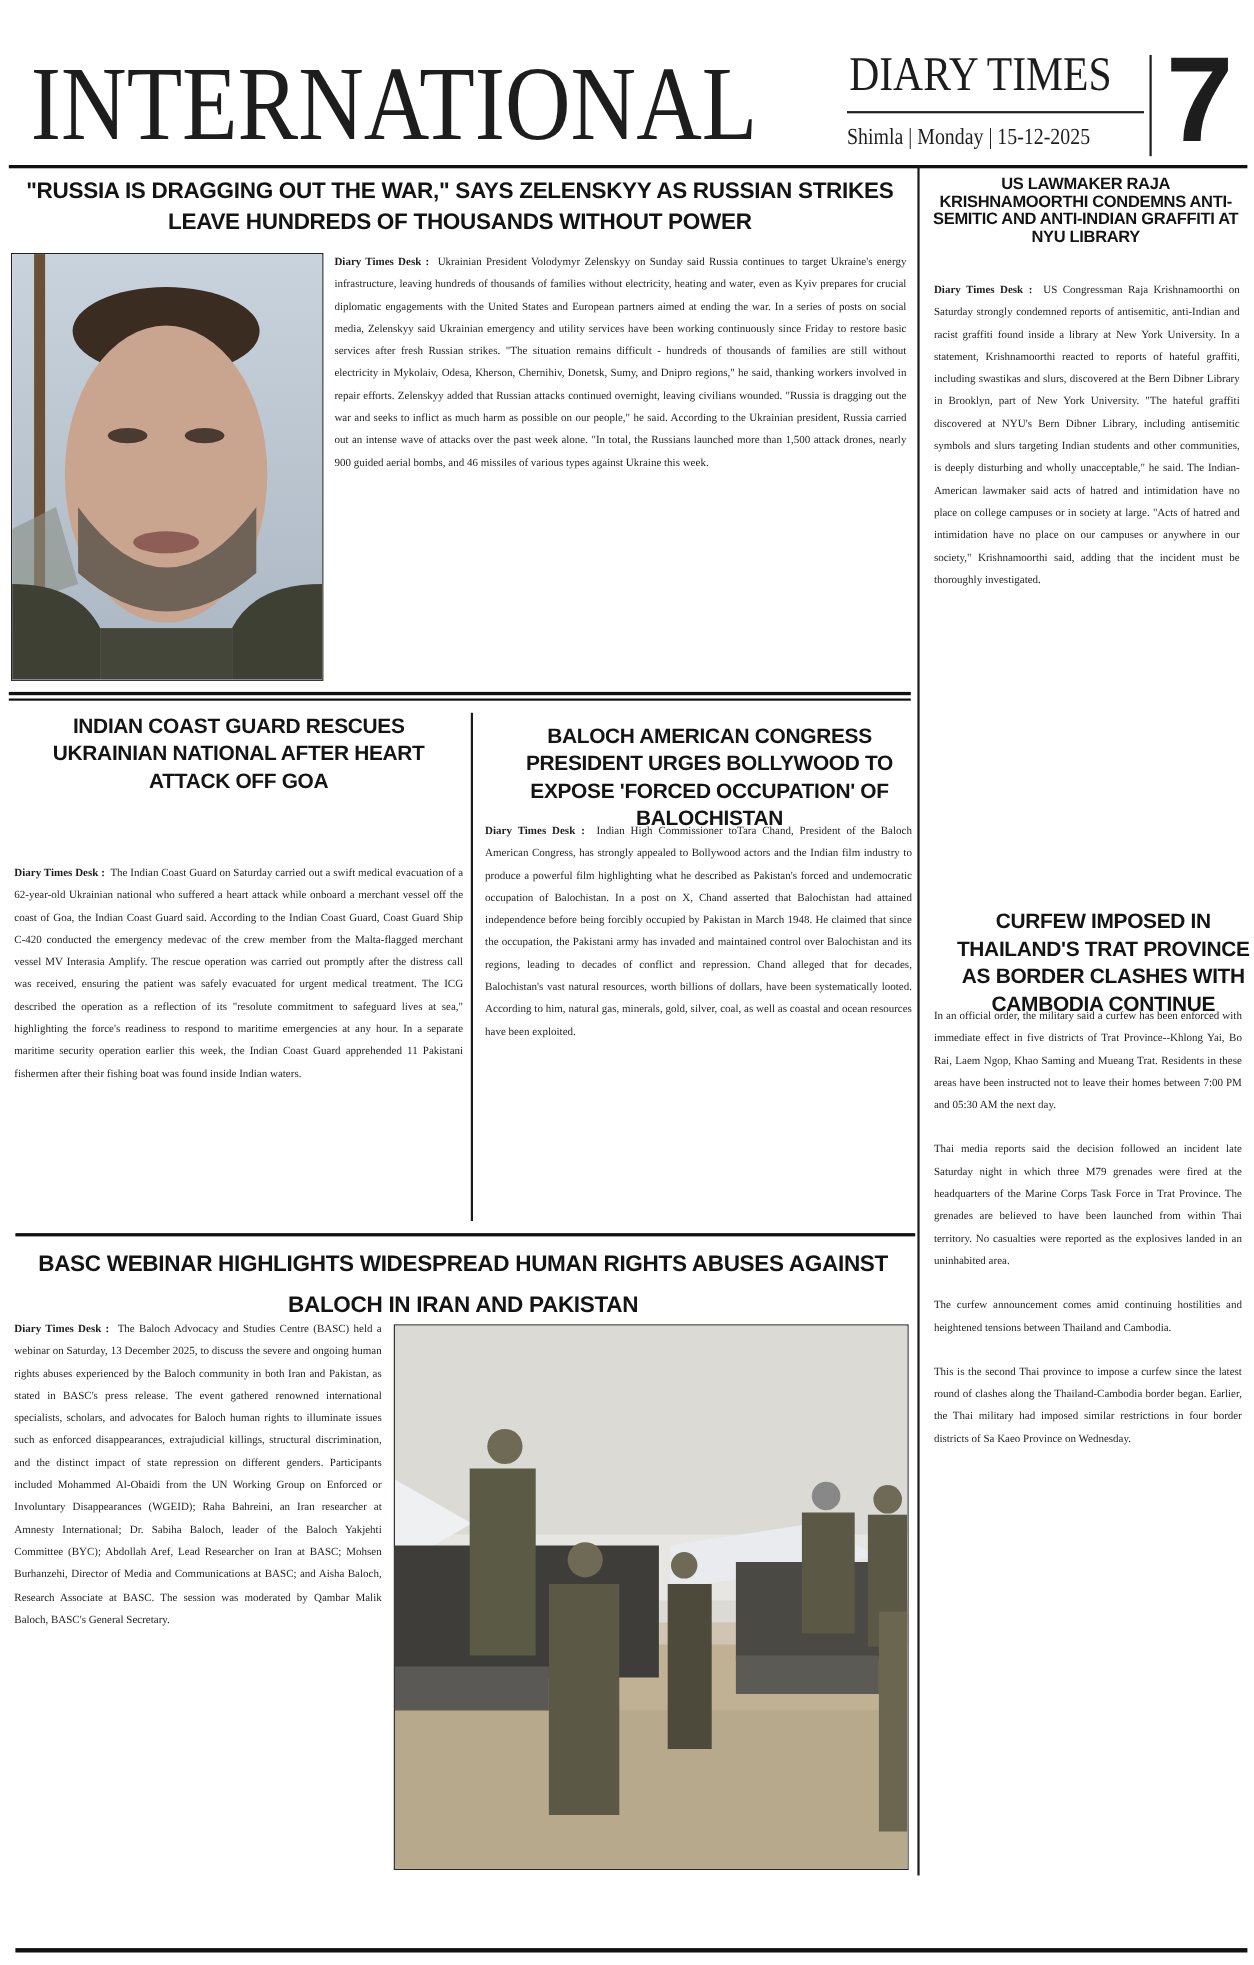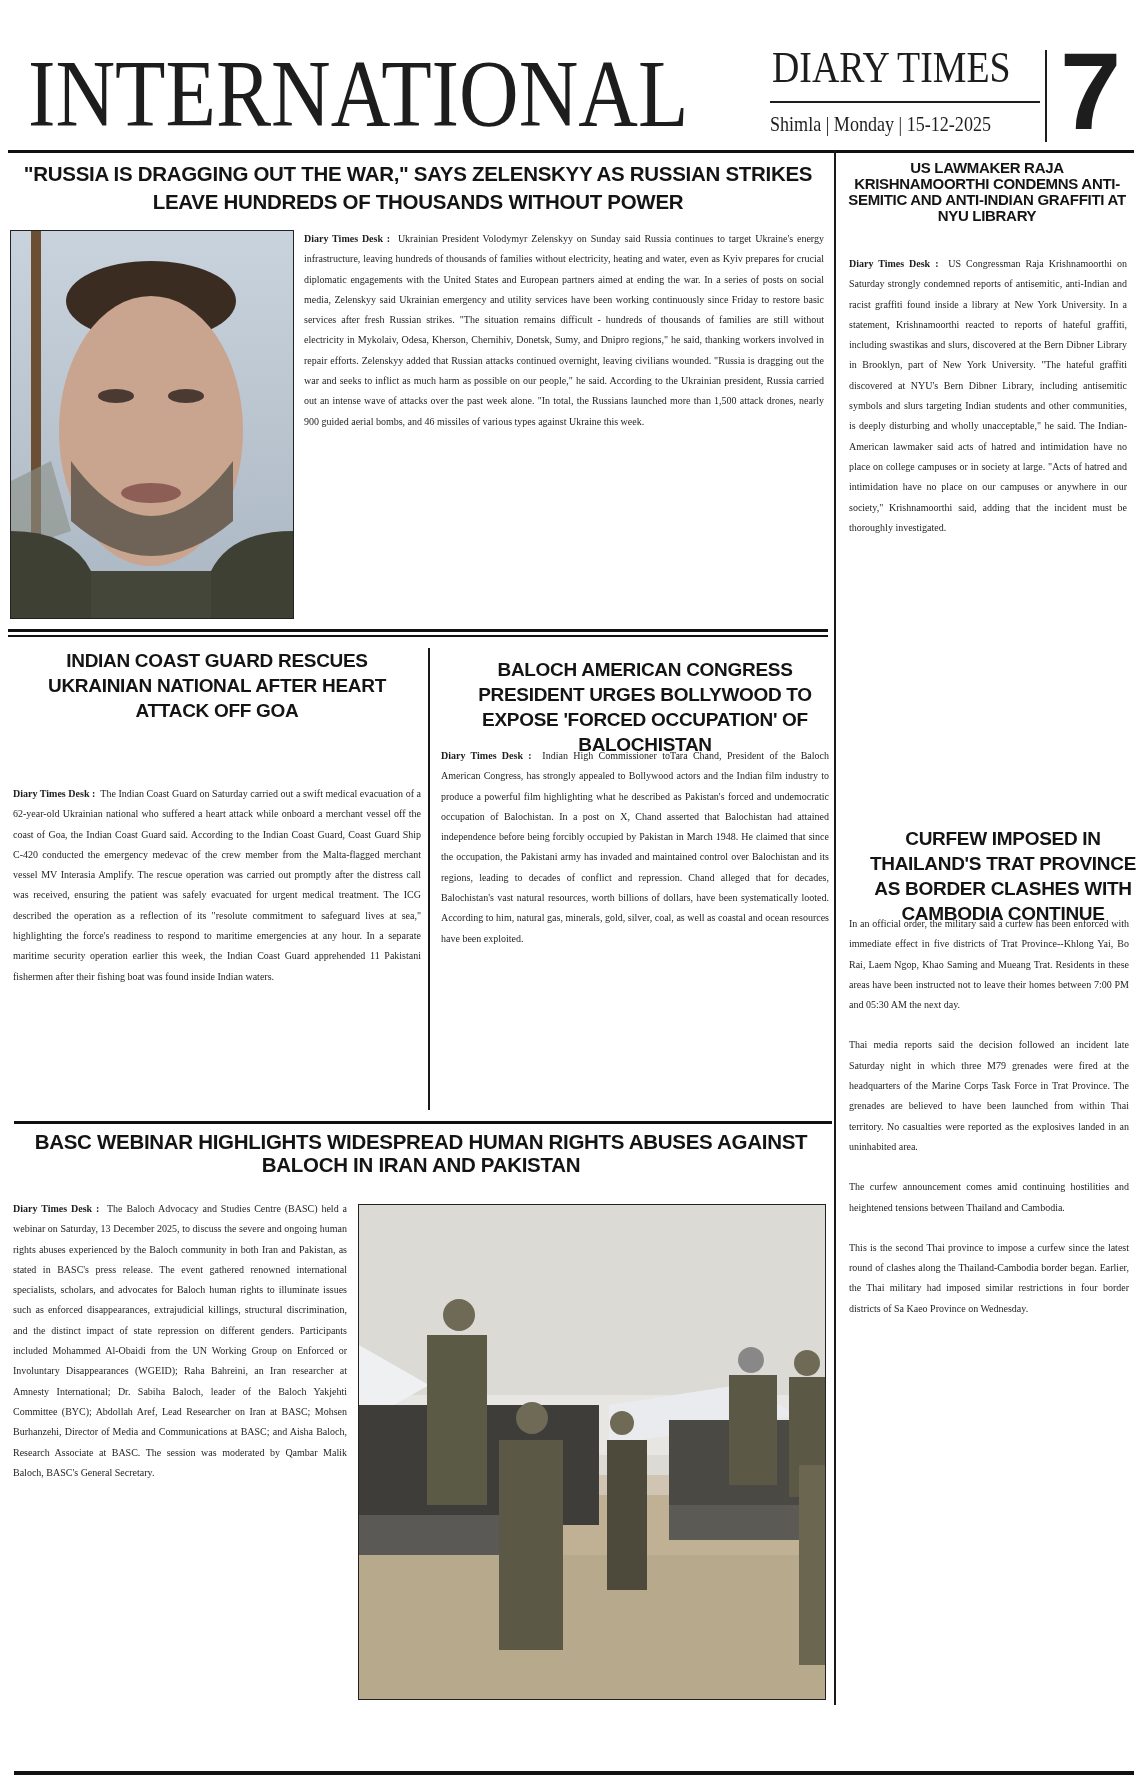--- a/index.html
+++ b/index.html
@@ -97,21 +97,21 @@
   <h2 class="abs headline hl-md" style="left:440px; top:645px; width:386px; margin:12px;">BALOCH AMERICAN CONGRESS PRESIDENT URGES BOLLYWOOD TO EXPOSE 'FORCED OCCUPATION' OF BALOCHISTAN</h2>
   <div class="abs body" style="left:441px; top:746px; width:388px;">
     <span class="dateline-tag">Diary Times Desk :</span>&nbsp;
     <span>Indian High Commissioner toTara Chand, President of the Baloch American Congress, has strongly appealed to Bollywood actors and the Indian film industry to produce a powerful film highlighting what he described as Pakistan's forced and undemocratic occupation of Balochistan. In a post on X, Chand asserted that Balochistan had attained independence before being forcibly occupied by Pakistan in March 1948. He claimed that since the occupation, the Pakistani army has invaded and maintained control over Balochistan and its regions, leading to decades of conflict and repression. Chand alleged that for decades, Balochistan's vast natural resources, worth billions of dollars, have been systematically looted. According to him, natural gas, minerals, gold, silver, coal, as well as coastal and ocean resources have been exploited.</span>
   </div>
 </article>
 
 <div class="abs hrule" style="left:14px; top:1121px; width:818px;"></div>
 
 <article>
-  <h2 class="abs headline hl-lg" style="left:14px; top:1130px; width:814px; margin:0; line-height:23px;">BASC WEBINAR HIGHLIGHTS WIDESPREAD HUMAN RIGHTS ABUSES AGAINST BALOCH IN IRAN AND PAKISTAN</h2>
+  <h2 class="abs headline hl-lg" style="left:14px; top:1130px; width:814px; margin:0; line-height:38px;">BASC WEBINAR HIGHLIGHTS WIDESPREAD HUMAN RIGHTS ABUSES AGAINST BALOCH IN IRAN AND PAKISTAN</h2>
   <div class="abs body" style="left:13px; top:1199px; width:334px;">
     <span class="dateline-tag">Diary Times Desk :</span>&nbsp;
     <span>The Baloch Advocacy and Studies Centre (BASC) held a webinar on Saturday, 13 December 2025, to discuss the severe and ongoing human rights abuses experienced by the Baloch community in both Iran and Pakistan, as stated in BASC's press release. The event gathered renowned international specialists, scholars, and advocates for Baloch human rights to illuminate issues such as enforced disappearances, extrajudicial killings, structural discrimination, and the distinct impact of state repression on different genders. Participants included Mohammed Al-Obaidi from the UN Working Group on Enforced or Involuntary Disappearances (WGEID); Raha Bahreini, an Iran researcher at Amnesty International; Dr. Sabiha Baloch, leader of the Baloch Yakjehti Committee (BYC); Abdollah Aref, Lead Researcher on Iran at BASC; Mohsen Burhanzehi, Director of Media and Communications at BASC; and Aisha Baloch, Research Associate at BASC. The session was moderated by Qambar Malik Baloch, BASC's General Secretary.</span>
   </div>
   <div class="abs photo" style="left:358px; top:1204px; width:466px; height:494px;">
     <svg viewBox="0 0 466 494" preserveAspectRatio="none">
       <rect width="466" height="494" fill="#dcdad5"></rect>
       <rect y="190" width="466" height="60" fill="#e7e6e2"></rect>
       <path d="M0 140 L70 180 L0 220Z" fill="#eef0f2"></path>
       <path d="M250 200 L380 180 L440 210 L250 240Z" fill="#e9ebee"></path>

